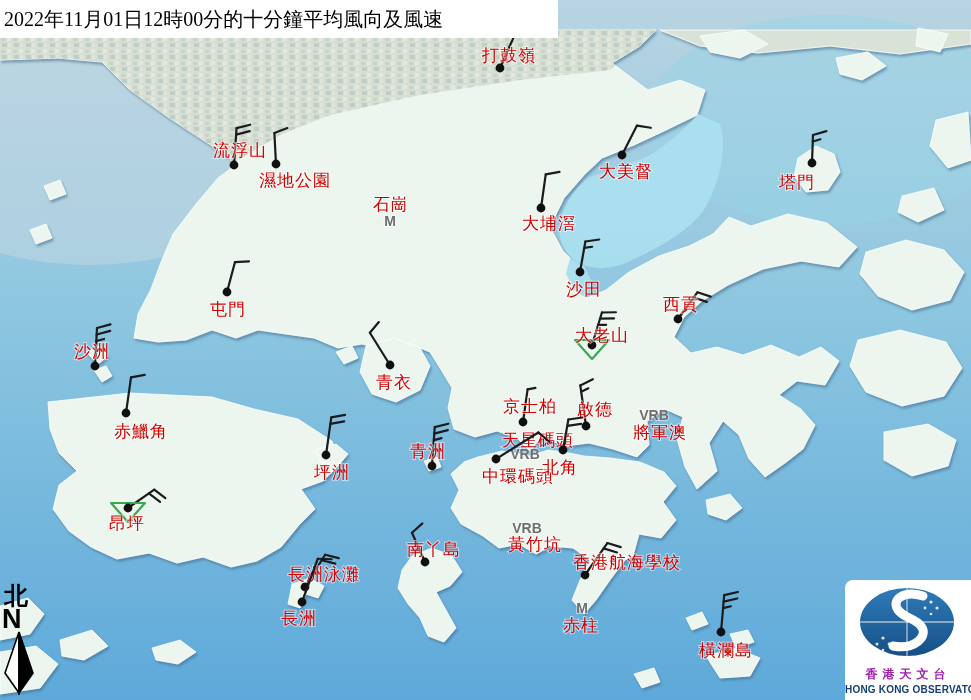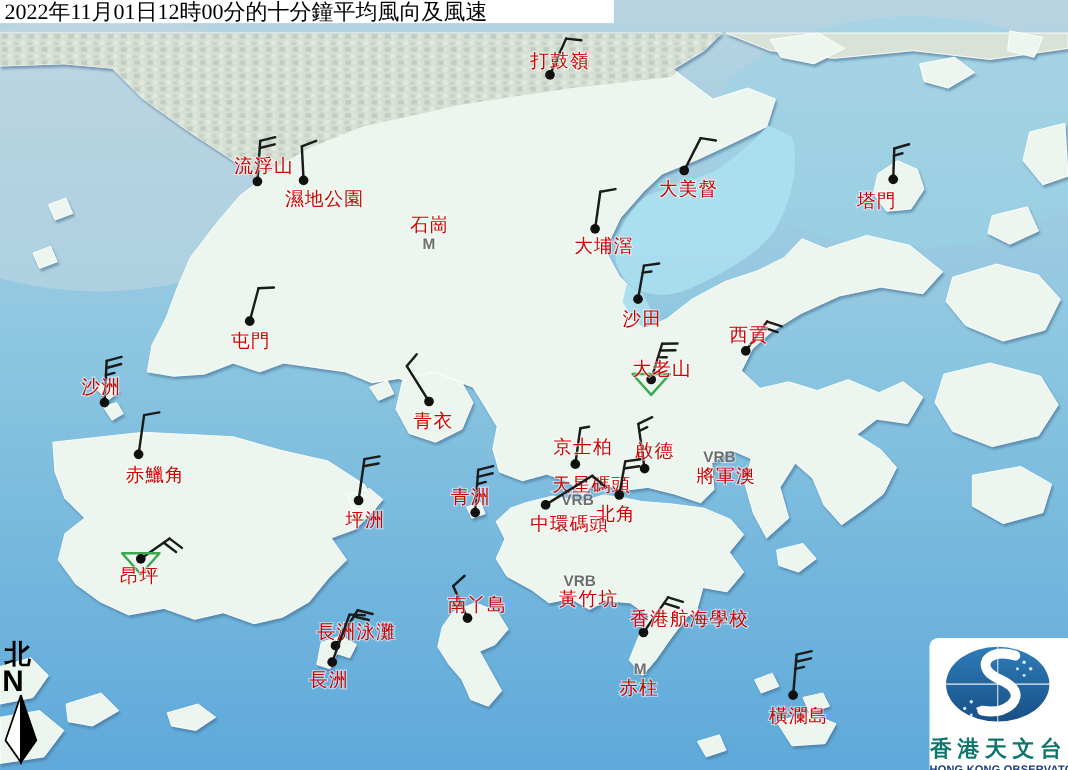--- a/index.html
+++ b/index.html
@@ -1,32 +1,32 @@
 <!DOCTYPE html>
 <html><head>
 <meta charset="utf-8">
 <style>
   html,body{margin:0;padding:0;background:#222;}
   #stage{position:relative;width:971px;height:700px;overflow:hidden;
          font-family:"Liberation Sans",sans-serif;}
   #map{position:absolute;left:0;top:0;}
-  .titlebar{position:absolute;left:0;top:0;width:558px;height:21px;background:#ffffff;
+  .titlebar{position:absolute;left:0;top:0;width:558px;height:38px;background:#ffffff;
             display:flex;align-items:center;box-sizing:border-box;padding-left:4px;
             font-family:"Liberation Serif",serif;font-size:20px;color:#000;white-space:nowrap;}
   .station-label{font-family:"Liberation Serif",serif;font-size:17px;letter-spacing:1px;
                  paint-order:stroke;stroke:rgba(255,255,255,0.55);stroke-width:2px;}
   .station-note{font-family:"Liberation Sans",sans-serif;font-size:14px;font-weight:bold;
                 paint-order:stroke;stroke:rgba(255,255,255,0.5);stroke-width:2px;}
   #compass{position:absolute;left:2px;top:584px;width:40px;color:#000;}
   #compass .hanzi{font-family:"Liberation Serif",serif;font-size:24px;font-weight:700;line-height:1;margin-left:2px;}
   #compass .nletter{font-family:"Liberation Sans",sans-serif;font-size:27px;font-weight:800;line-height:0.85;margin-left:0px;}
   #logo{position:absolute;left:845px;top:580px;width:126px;height:120px;background:#ffffff;
         border-radius:8px 0 0 0;text-align:center;box-sizing:border-box;}
-  #logo .cn{font-family:"Liberation Serif",serif;font-size:20px;font-weight:700;
-            letter-spacing:5px;color:#0f766e;margin-top:-2px;white-space:nowrap;}
+  #logo .cn{font-family:"Liberation Serif",serif;font-size:12px;font-weight:700;
+            letter-spacing:5px;color:#a21caf;margin-top:-2px;white-space:nowrap;}
   #logo .en{font-family:"Liberation Sans",sans-serif;font-size:10px;font-weight:800;
             color:#163d78;letter-spacing:0.2px;margin-top:1px;white-space:nowrap;}
 </style>
 </head>
 <body>
 
 <div id="stage">
 
 <svg id="map" width="971" height="700" viewBox="0 0 971 700">
   <defs>

